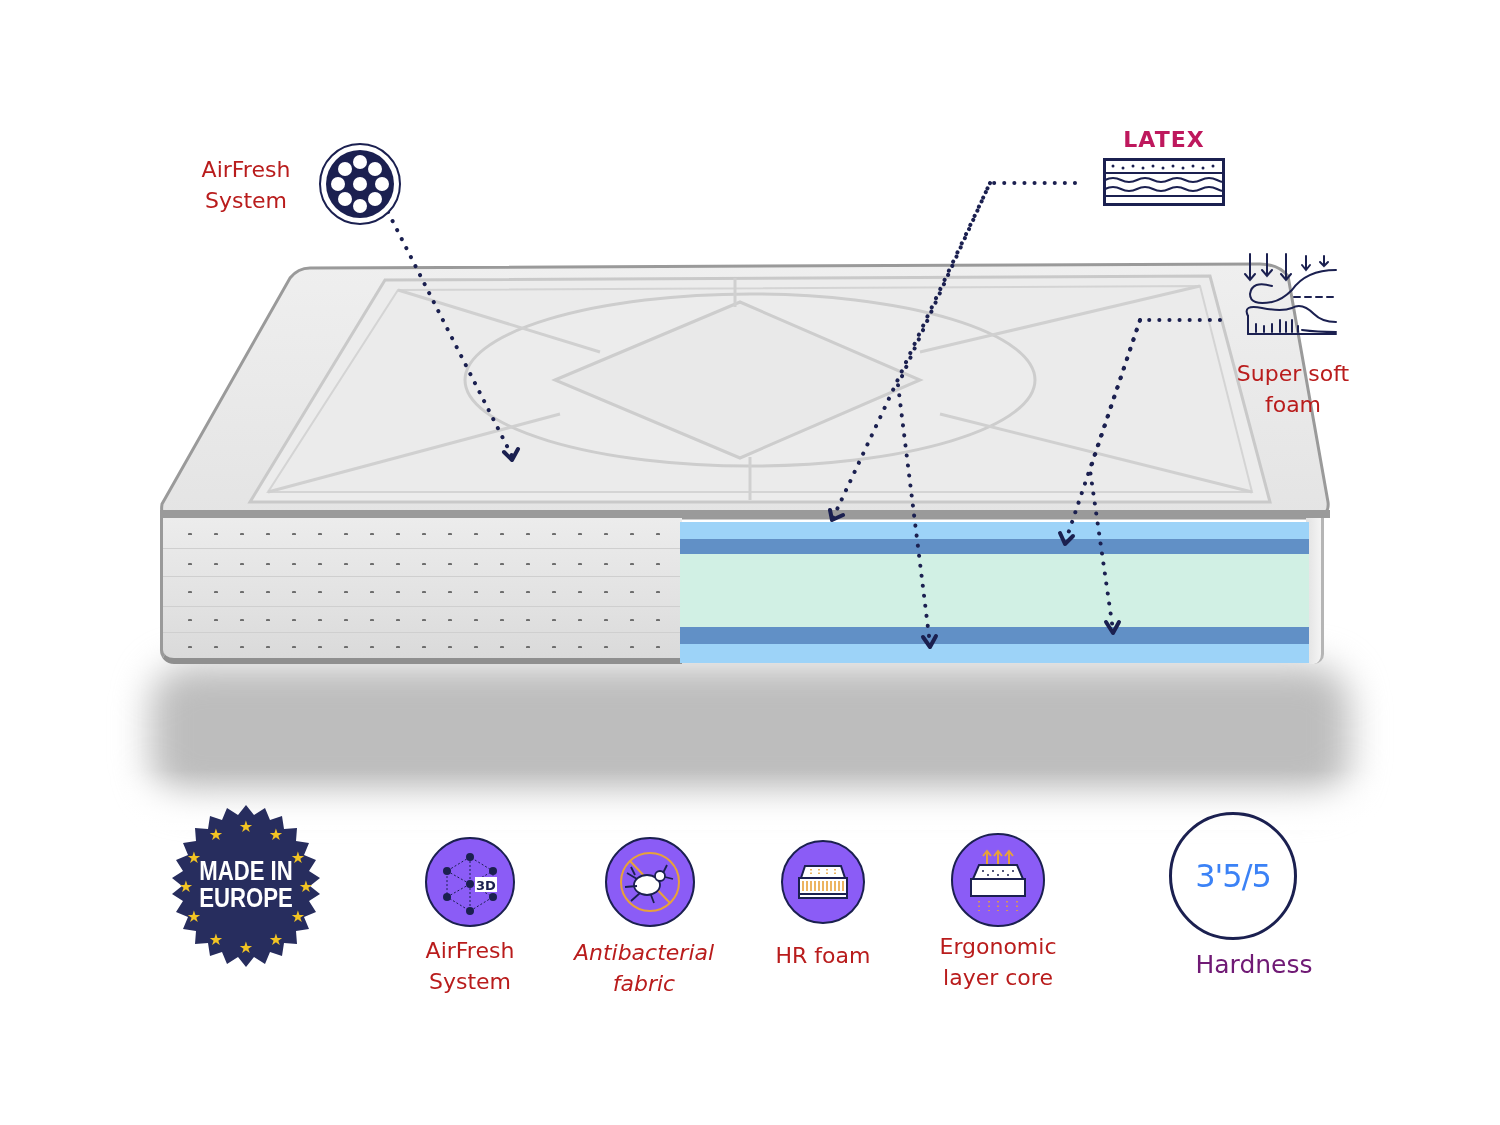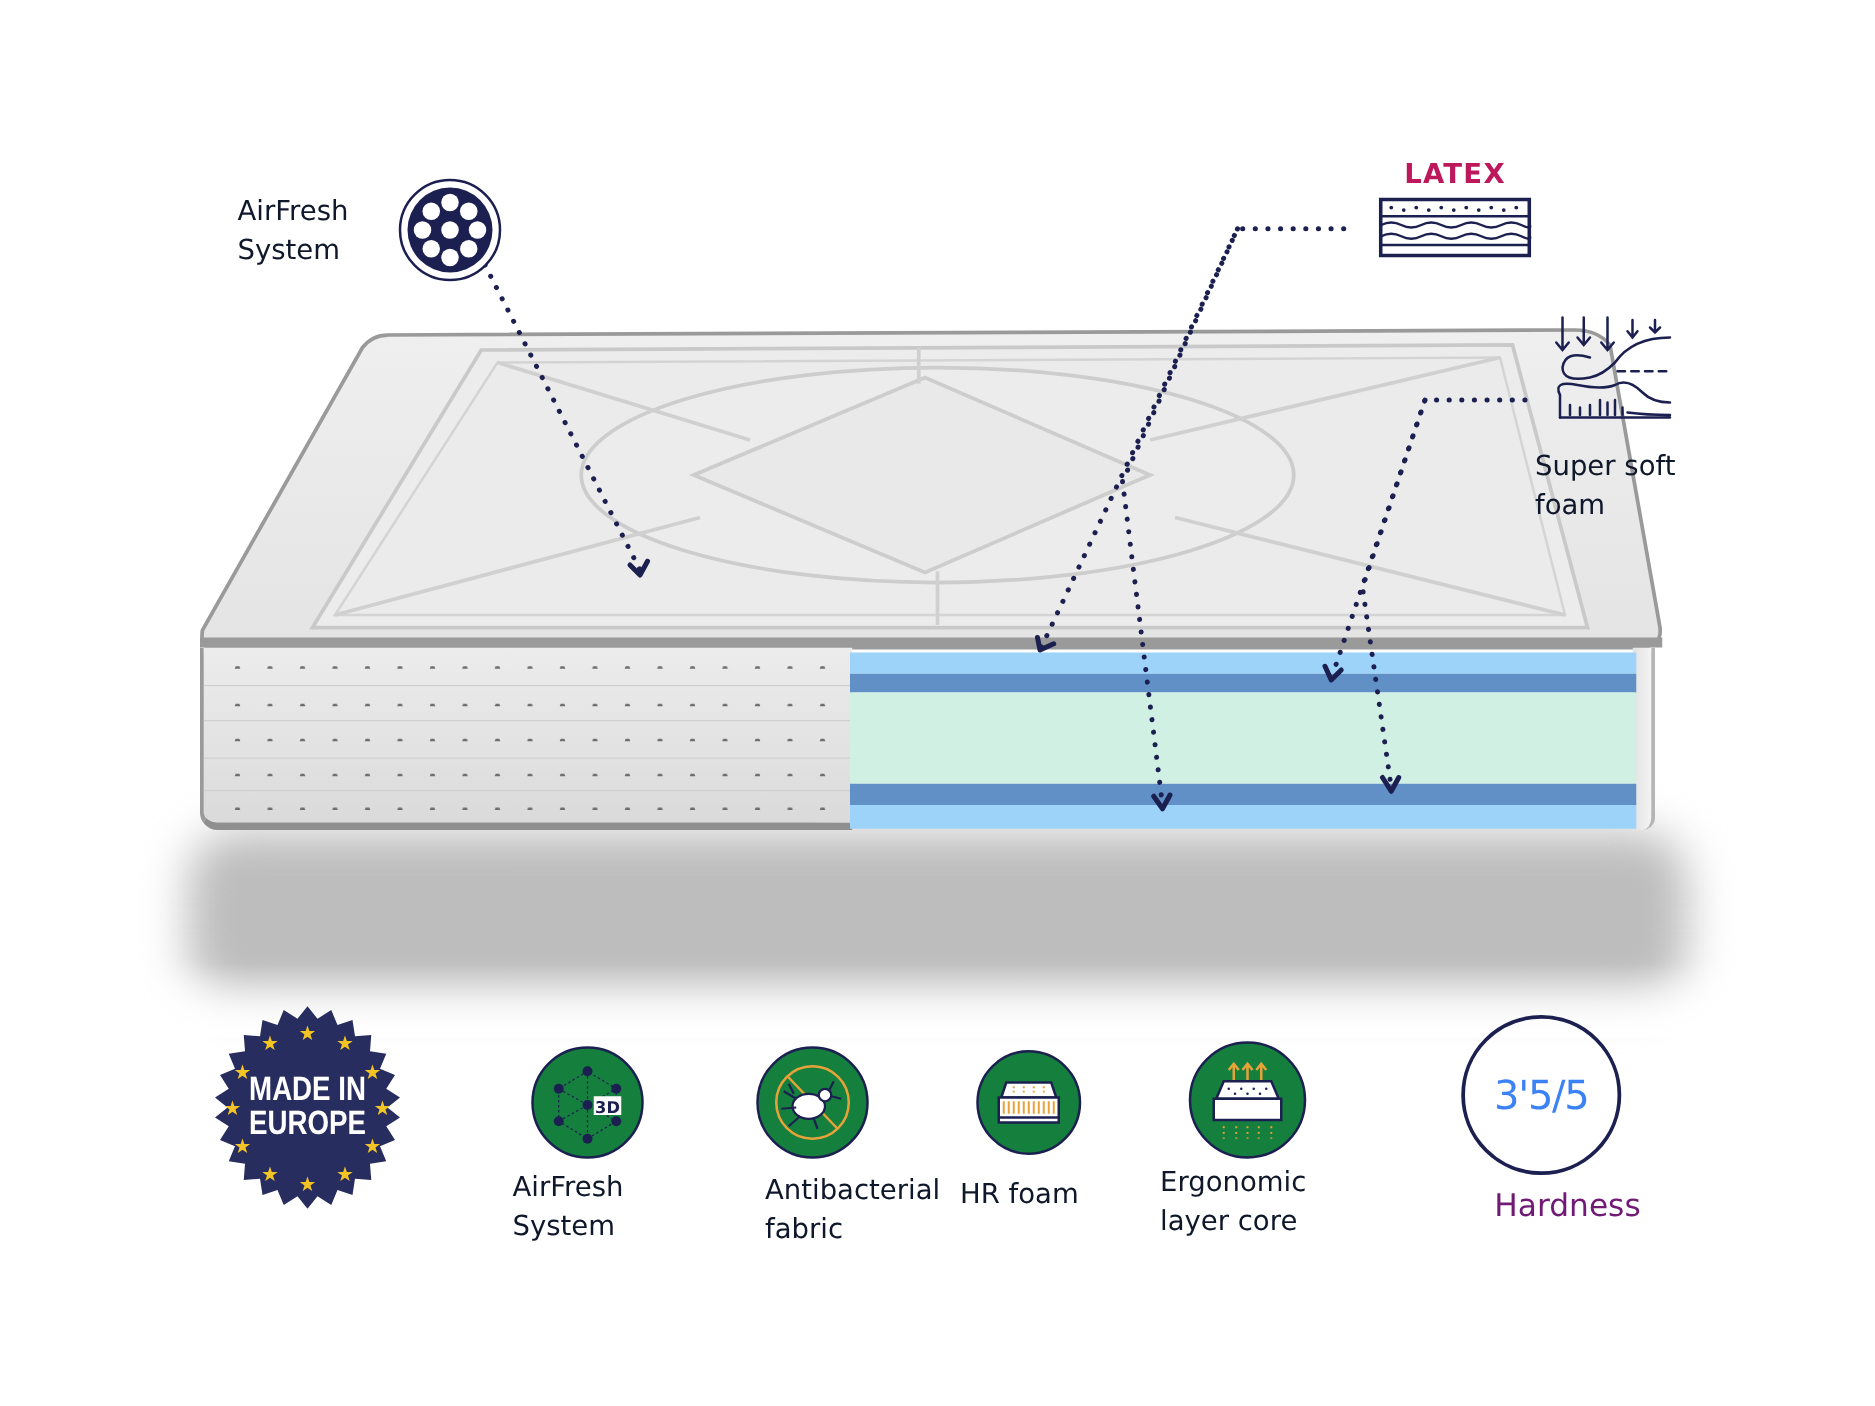--- a/index.html
+++ b/index.html
@@ -1,19 +1,19 @@
 <!DOCTYPE html>
 <html><head>
 <meta charset="utf-8">
 <style>
   * { box-sizing: border-box; margin: 0; padding: 0; }
   html, body { width: 1500px; height: 1125px; background: #ffffff; overflow: hidden; }
   body { position: relative; font-family: "DejaVu Sans", "Liberation Sans", sans-serif; color: #1c2340; }
   .abs { position: absolute; }
-  .label { font-size: 22px; line-height: 31px; color: #0f172a; }
+  .label { font-size: 22px; line-height: 31px; text-align: center; color: #b91c1c; }
   .shadow {
     left: 150px; top: 665px; width: 1200px; height: 135px;
     background: #bdbdbd;
     filter: blur(18px);
     border-radius: 40px;
   }
   .shadow-fade {
     left: 120px; top: 770px; width: 1260px; height: 60px;
     background: linear-gradient(#ffffff00, #ffffff);
   }
@@ -30,21 +30,21 @@
   .side .row {
     position: absolute; left: 14px; right: 6px; height: 2px;
     background-image: radial-gradient(circle, #6e6e6e 2px, transparent 2.5px);
     background-size: 26px 4px; background-repeat: repeat-x;
   }
   .side .seam { position: absolute; left: 0; right: 0; height: 1px; background: #cfcfcf; }
   .layers { left: 680px; top: 522px; width: 629px; height: 141px; }
   .layer { position: absolute; left: 0; right: 0; }
   .badge-eu { left: 164px; top: 803px; width: 164px; height: 164px; }
   .icon-circle {
-    border: 2px solid #1b2050; border-radius: 50%; background: #15803d;
+    border: 2px solid #1b2050; border-radius: 50%; background: #8b5cf6;
   }
   .hard-circle {
     left: 1169px; top: 812px; width: 128px; height: 128px;
     border: 3px solid #1b2050; border-radius: 50%;
     display: flex; align-items: center; justify-content: center;
     font-size: 32px; color: #3b82f6; letter-spacing: -1px;
   }
   .latex-title { left: 1106px; top: 127px; width: 116px; text-align: center; font-size: 22px; font-weight: bold; color: #be185d; letter-spacing: 1px; }
 </style>
 </head>
@@ -221,21 +221,21 @@
   <svg width="86" height="86" viewBox="0 0 86 86">
     <circle cx="43" cy="43" r="29" fill="none" stroke="#e8a23a" stroke-width="2"></circle>
     <line x1="23" y1="22" x2="63" y2="64" stroke="#e8a23a" stroke-width="2"></line>
     <g stroke="#1b2050" stroke-width="1.8" fill="#fff">
       <ellipse cx="40" cy="46" rx="13" ry="10"></ellipse>
       <circle cx="53" cy="37" r="5"></circle>
       <path d="M30 40 L20 34 M30 47 L18 48 M33 54 L24 62 M44 56 L47 64 M56 34 L60 26 M58 38 L66 40 M28 36 L24 28" fill="none"></path>
     </g>
   </svg>
 </div>
-<div class="abs label" style="left:612px;top:937px;width:142px;">
+<div class="abs label" style="left:573px;top:937px;width:142px;font-style:italic;">
   <div>Antibacterial</div>
   <div>fabric</div>
 </div>
 
 <div class="abs icon-circle" style="left:781px;top:840px;width:84px;height:84px;">
   <svg width="80" height="80" viewBox="0 0 80 80">
     <path d="M18 36 L22 24 H58 L62 36 Z" fill="#fff" stroke="#1b2050" stroke-width="2"></path>
     <rect x="16" y="36" width="48" height="20" fill="#fff" stroke="#1b2050" stroke-width="2"></rect>
     <line x1="16" y1="52" x2="64" y2="52" stroke="#1b2050" stroke-width="2"></line>
     <g stroke="#e8a23a" stroke-width="1.6">

